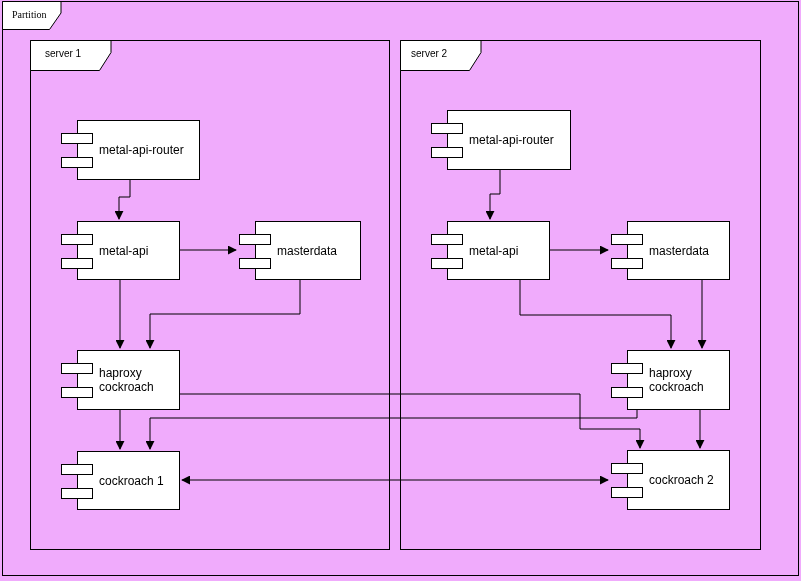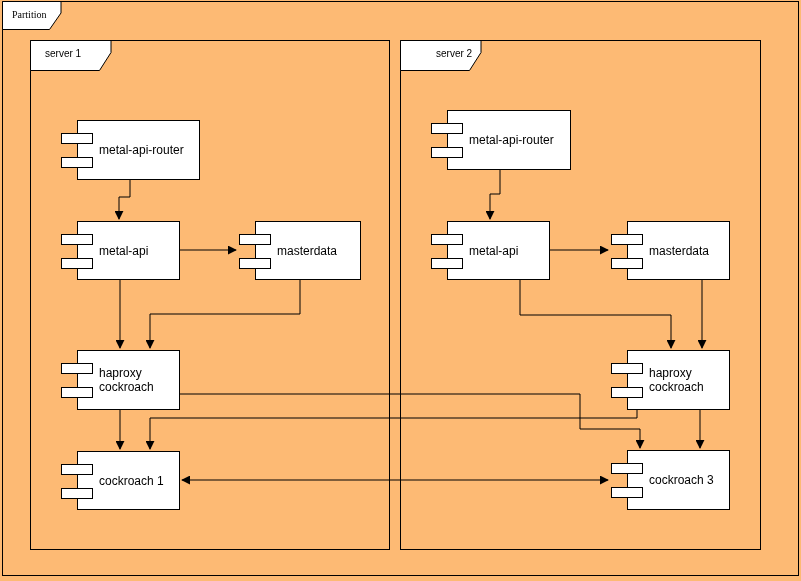--- a/index.html
+++ b/index.html
@@ -1,19 +1,19 @@
 <!DOCTYPE html>
 <html><head>
 <meta charset="utf-8">
 <style>
   html,body{margin:0;padding:0;background:#ffffff;}
   .canvas{
     position:relative;
     width:801px;height:581px;
-    background:#fdba74;
+    background:#f0abfc;
     font-family:"Liberation Sans",sans-serif;
     color:#000;
     overflow:hidden;
   }
   .frame{
     position:absolute;
     border:1px solid #000000;
     background:transparent;
     box-sizing:border-box;
   }
@@ -85,21 +85,21 @@
     <polyline points="520,280 520,315 671,315 671,348" fill="none" stroke="#000000" marker-end="url(#arrow)"></polyline>
     <polyline points="702,280 702,348" fill="none" stroke="#000000" marker-end="url(#arrow)"></polyline>
     <polyline points="700,410 700,448" fill="none" stroke="#000000" marker-end="url(#arrow)"></polyline>
     <polyline points="637,410 637,418 150,418 150,449" fill="none" stroke="#000000" marker-end="url(#arrow)"></polyline>
 
     <polyline points="182,480 608,480" fill="none" stroke="#000000" marker-start="url(#arrow)" marker-end="url(#arrow)"></polyline>
   </svg>
 
   <div class="partition-label" style="left:12px;top:9px;">Partition</div>
   <div class="tab-label" style="left:45px;top:48px;">server 1</div>
-  <div class="tab-label" style="left:436px;top:48px;">server 2</div>
+  <div class="tab-label" style="left:411px;top:48px;">server 2</div>
 
   <div class="component" style="left:77px;top:120px;width:123px;height:60px;">
     <span class="port p1"></span>
     <span class="port p2"></span>
     <span class="label">metal-api-router</span>
   </div>
   <div class="component" style="left:77px;top:221px;width:103px;height:59px;">
     <span class="port p1"></span>
     <span class="port p2"></span>
     <span class="label">metal-api</span>
@@ -136,16 +136,16 @@
     <span class="label">masterdata</span>
   </div>
   <div class="component" style="left:627px;top:350px;width:103px;height:60px;">
     <span class="port p1"></span>
     <span class="port p2"></span>
     <span class="label">haproxy cockroach</span>
   </div>
   <div class="component" style="left:627px;top:450px;width:103px;height:60px;">
     <span class="port p1"></span>
     <span class="port p2"></span>
-    <span class="label">cockroach 3</span>
+    <span class="label">cockroach 2</span>
   </div>
 
 </div>
 
 </body></html>

